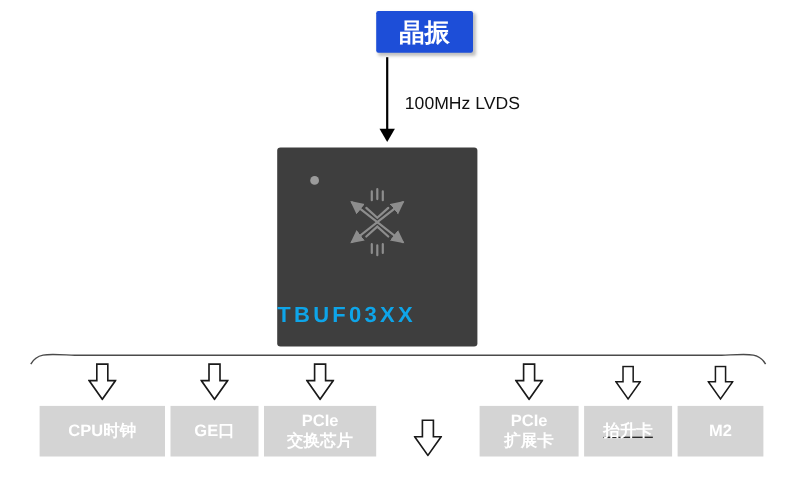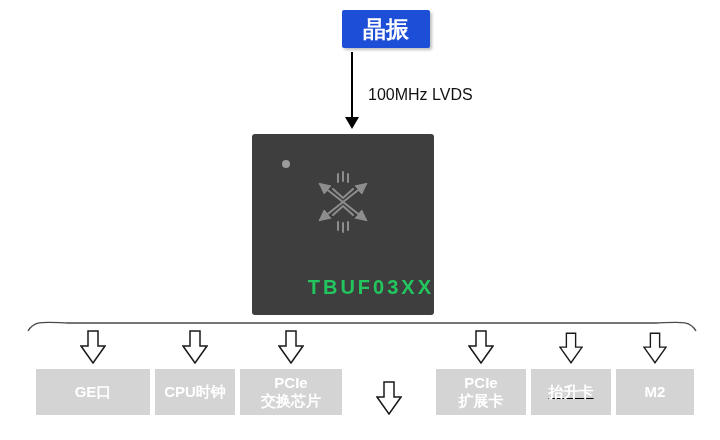--- a/index.html
+++ b/index.html
@@ -34,22 +34,22 @@
   .chip {
     position:absolute; left:252px; top:134px; width:182px; height:181px;
     background:#3E3E3E; border-radius:3px;
   }
   .pin1 {
     position:absolute; left:30px; top:26px; width:8px; height:8px;
     border-radius:50%; background:#9b9b9b;
   }
   .logo { position:absolute; left:50%; top:32px; transform:translateX(-50%); }
   .chipname {
-    position:absolute; left:0; right:0; bottom:16px; text-align:right;
-    color:#22c55e; font-size:20px; font-weight:600; letter-spacing:3px;
+    position:absolute; left:0; right:0; bottom:16px; text-align:left;
+    color:#0ea5e9; font-size:20px; font-weight:600; letter-spacing:3px;
   }
 
   
   .brace { position:absolute; left:26px; top:315px; }
 
   
   .outs {
     position:absolute; left:36px; top:330px; width:660px;
     display:flex; gap:5px; align-items:flex-end;
   }
@@ -110,30 +110,30 @@
     <path d="M2,16 C8,5 18,7 42,8 L630,8 C654,7 664,5 670,16" stroke="#4a4a4a" stroke-width="1.3" fill="none"></path>
   </svg>
 
   <div class="outs">
 
     <div class="out">
       <svg class="blockarrow" width="26" height="34" viewBox="0 0 26 34">
         <polygon points="8,1 18,1 18,16 25,16 13,33 1,16 8,16" fill="#ffffff" stroke="#1a1a1a" stroke-width="1.5"></polygon>
       </svg>
       <div class="obox">
-        <span>GE口</span>
+        <span>CPU时钟</span>
       </div>
     </div>
 
     <div class="out">
       <svg class="blockarrow" width="26" height="34" viewBox="0 0 26 34">
         <polygon points="8,1 18,1 18,16 25,16 13,33 1,16 8,16" fill="#ffffff" stroke="#1a1a1a" stroke-width="1.5"></polygon>
       </svg>
       <div class="obox">
-        <span>CPU时钟</span>
+        <span>GE口</span>
       </div>
     </div>
 
     <div class="out">
       <svg class="blockarrow" width="26" height="34" viewBox="0 0 26 34">
         <polygon points="8,1 18,1 18,16 25,16 13,33 1,16 8,16" fill="#ffffff" stroke="#1a1a1a" stroke-width="1.5"></polygon>
       </svg>
       <div class="obox">
         <span>PCIe
 交换芯片</span>

